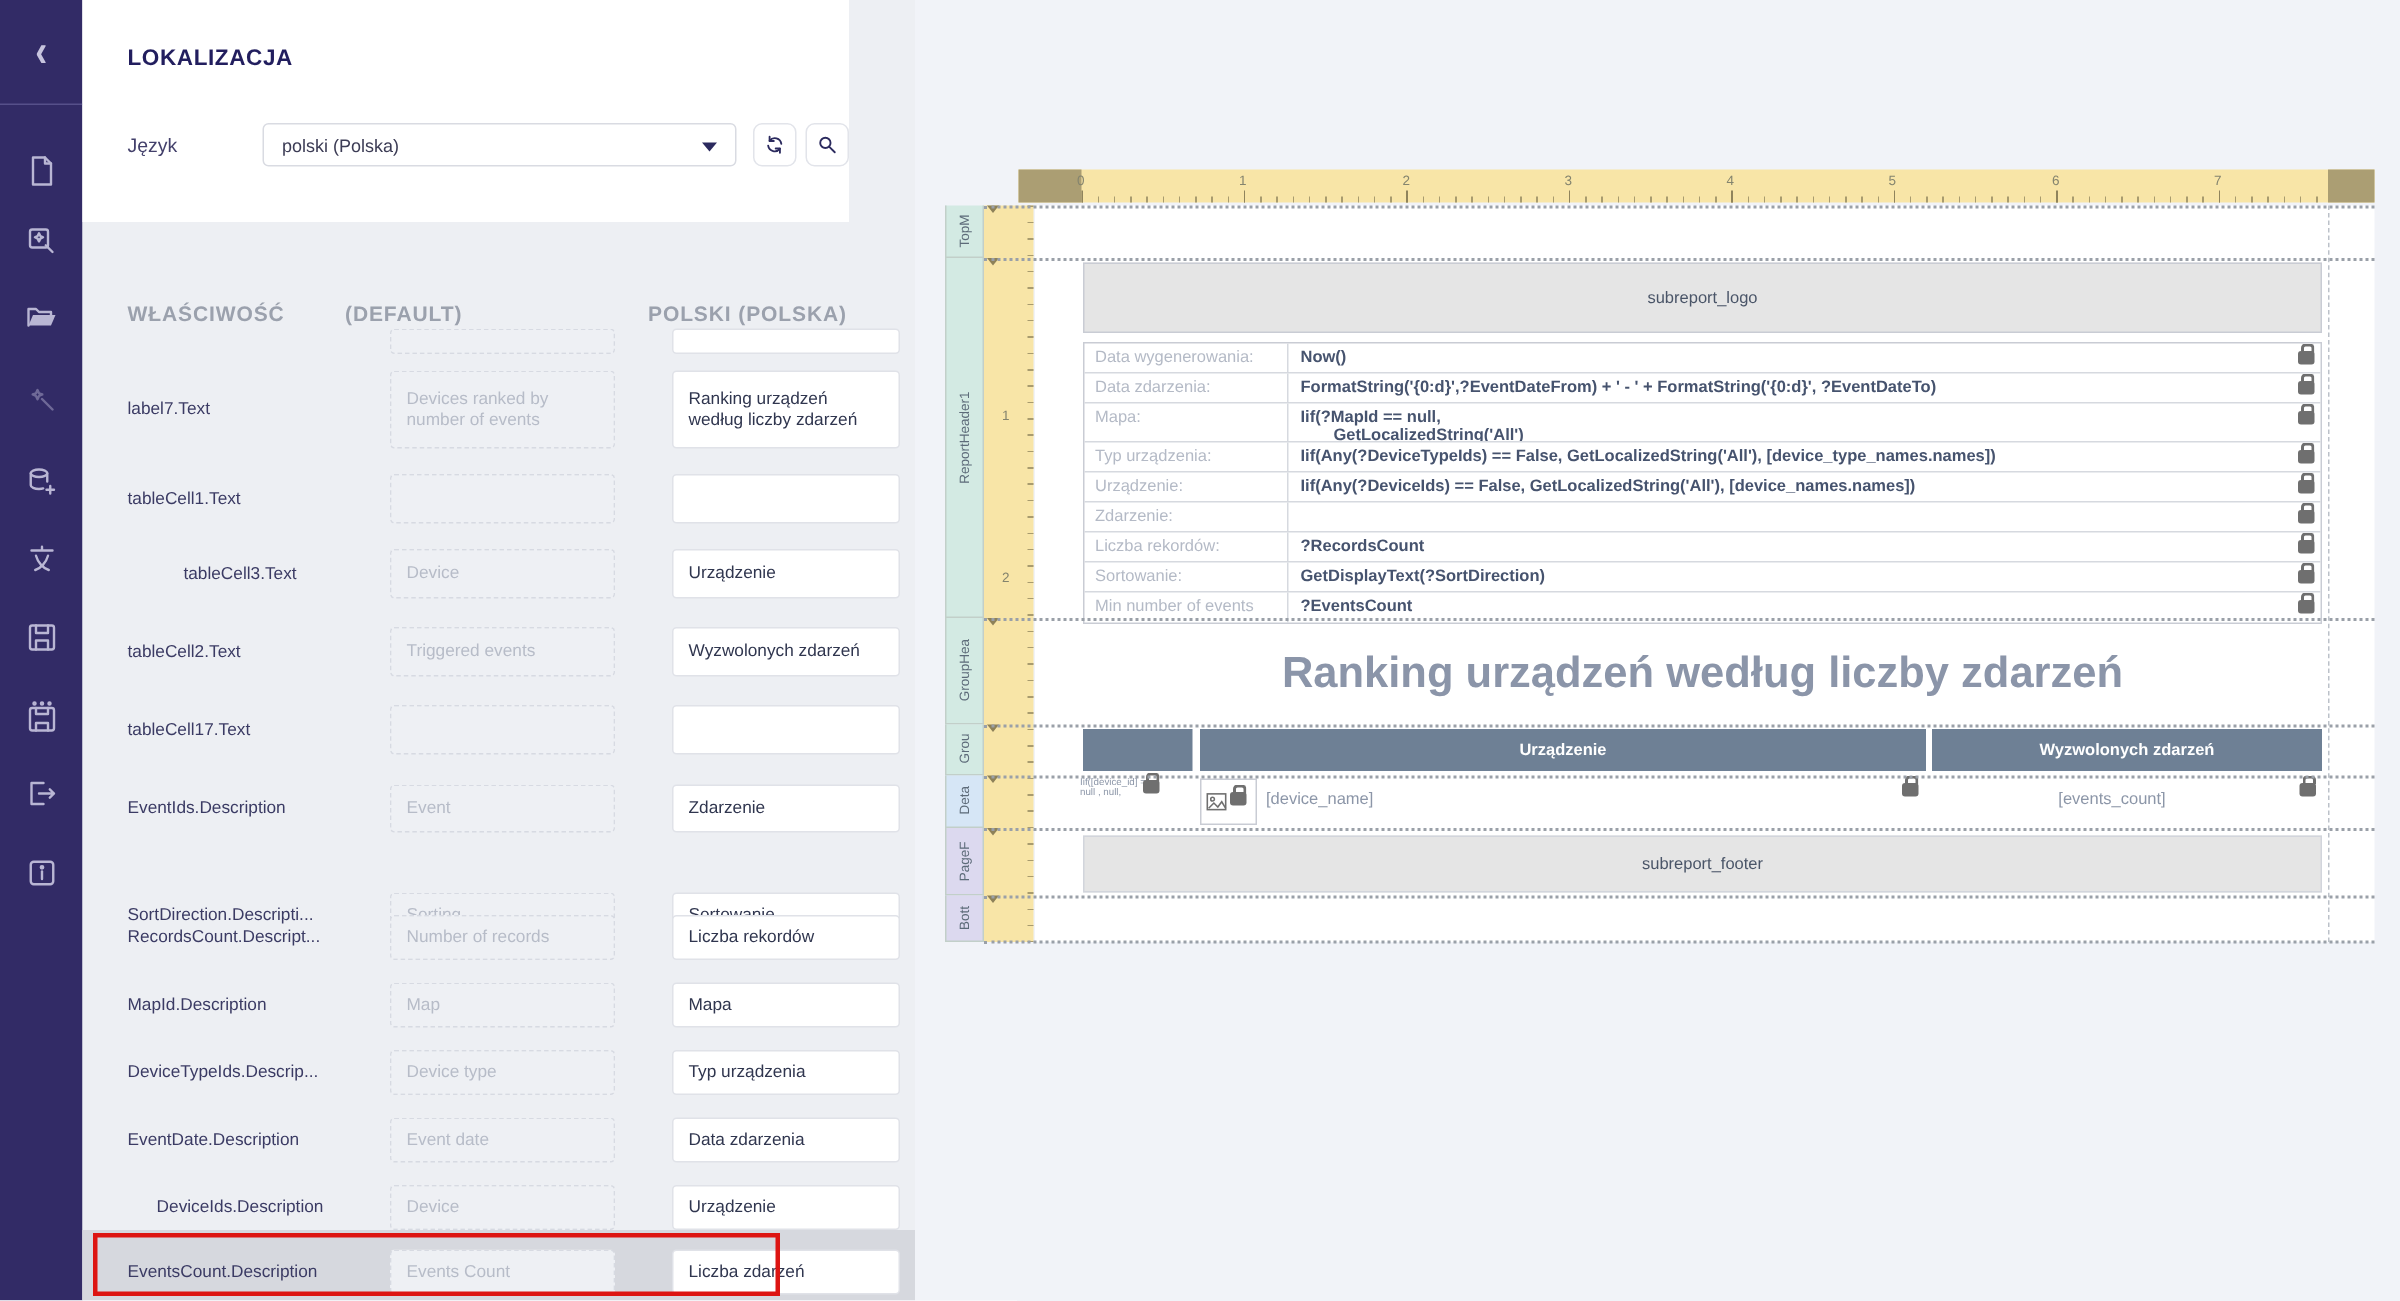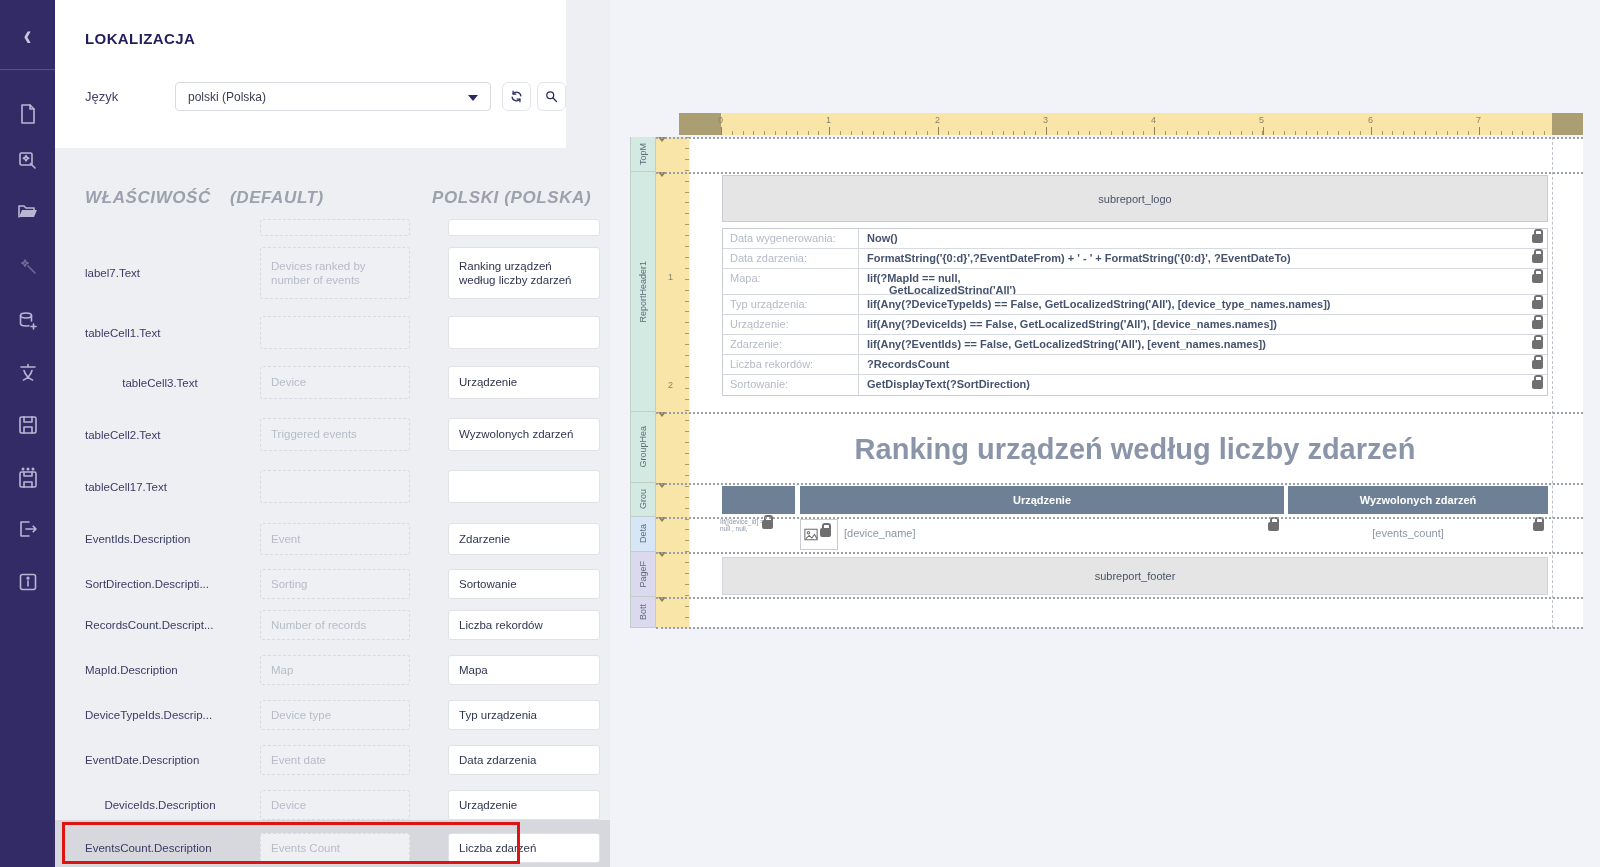--- a/index.html
+++ b/index.html
@@ -18,21 +18,21 @@
   
   #panel { position:absolute; left:55px; top:0; width:555px; height:867px; background:#edeff3; }
   #panel-head { position:absolute; left:0; top:0; width:511px; height:148px; background:#ffffff; }
   #panel-title { position:absolute; left:30px; top:30px; font-size:15px; font-weight:bold; letter-spacing:.4px; color:#221e5e; }
   #lang-label { position:absolute; left:30px; top:89px; font-size:13px; color:#43406b; }
   #lang-select { position:absolute; left:120px; top:82px; width:316px; height:29px; background:#fff; border:1px solid #d9dbe2; border-radius:4px; display:flex; align-items:center; padding:0 12px; font-size:12px; color:#3c3c55; cursor:pointer; }
   #lang-caret { position:absolute; right:12px; top:12px; width:0; height:0; border-left:5px solid transparent; border-right:5px solid transparent; border-top:6px solid #2b2a5e; }
   .tool-btn { position:absolute; top:82px; width:29px; height:29px; background:#fff; border:1px solid #e2e4ea; border-radius:6px; display:flex; align-items:center; justify-content:center; cursor:pointer; }
   .tool-btn svg { stroke:#2b2a5e; fill:none; stroke-width:2; stroke-linecap:round; stroke-linejoin:round; }
 
-  .chead { position:absolute; top:188px; font-size:17px; font-weight:bold; letter-spacing:.6px; color:#9ba1ad;font-style:italic; }
+  .chead { position:absolute; top:201px; font-size:14px; font-weight:bold; letter-spacing:.6px; color:#9ba1ad; }
 
   .lrow { position:absolute; left:30px; width:515px; }
   .prop { position:absolute; left:0; top:50%; transform:translateY(-50%); width:150px; font-size:11.5px; font-weight:normal; color:#3b3b64; white-space:nowrap; }
   .dbox { position:absolute; left:175px; width:150px; height:100%; border:1px dashed #d7dae2; border-radius:3px; background:#eef0f4; display:flex; align-items:center; padding:2px 10px; font-size:11.5px; color:#b7bcc8; line-height:1.25; overflow:hidden; }
   .pbox { position:absolute; left:363px; width:152px; height:100%; border:1px solid #e0e2e8; border-radius:3px; background:#ffffff; display:flex; align-items:center; padding:2px 10px; font-size:11.5px; color:#30364f; line-height:1.25; overflow:hidden; }
   #hl-band { position:absolute; left:0; top:820px; width:555px; height:47px; background:#d6d8de; }
   #hl-box { position:absolute; left:7px; top:822px; width:458px; height:42px; border:3px solid #dd1512; z-index:50; pointer-events:none; }
 
   
   #canvas { position:absolute; left:610px; top:0; width:990px; height:867px; background:#f1f3f8; }
@@ -221,21 +221,21 @@
     <div class="lrow" style="top:470px;height:33px;">
       <div class="prop">tableCell17.Text</div>
       <div class="dbox"></div>
       <div class="pbox"></div>
     </div>
     <div class="lrow" style="top:523px;height:32px;">
       <div class="prop">EventIds.Description</div>
       <div class="dbox">Event</div>
       <div class="pbox">Zdarzenie</div>
     </div>
-    <div class="lrow" style="top:569px;height:30px;">
+    <div class="lrow" style="top:595px;height:30px;">
       <div class="prop">SortDirection.Descripti...</div>
       <div class="dbox">Sorting</div>
       <div class="pbox">Sortowanie</div>
     </div>
     <div class="lrow" style="top:610px;height:30px;">
       <div class="prop">RecordsCount.Descript...</div>
       <div class="dbox">Number of records</div>
       <div class="pbox">Liczba rekordów</div>
     </div>
     <div class="lrow" style="top:655px;height:30px;">
@@ -346,31 +346,35 @@
           <div class="pvalue">Iif(Any(?DeviceTypeIds) == False, GetLocalizedString('All'), [device_type_names.names])</div>
           <span class="lock"></span>
         </div>
         <div class="prow">
           <div class="plabel">Urządzenie:</div>
           <div class="pvalue">Iif(Any(?DeviceIds) == False, GetLocalizedString('All'), [device_names.names])</div>
           <span class="lock"></span>
         </div>
         <div class="prow">
           <div class="plabel">Zdarzenie:</div>
-          <div class="pvalue">Iif(Any(?EventIds) == False, GetLocalizedString('All'), [event_names.names])</div>
           <span class="lock"></span>
         </div>
         <div class="prow">
           <div class="plabel">Liczba rekordów:</div>
           <div class="pvalue">?RecordsCount</div>
           <span class="lock"></span>
         </div>
         <div class="prow">
           <div class="plabel">Sortowanie:</div>
           <div class="pvalue">GetDisplayText(?SortDirection)</div>
+          <span class="lock"></span>
+        </div>
+        <div class="prow">
+          <div class="plabel">Min number of events</div>
+          <div class="pvalue">?EventsCount</div>
           <span class="lock"></span>
         </div>
       </div>
 
       <div id="rtitle">Ranking urządzeń według liczby zdarzeń</div>
 
       <div class="thcell" style="left:32px;width:73px;"></div>
       <div class="thcell" style="left:110px;width:484px;">Urządzenie</div>
       <div class="thcell" style="left:598px;width:260px;">Wyzwolonych zdarzeń</div>
 

